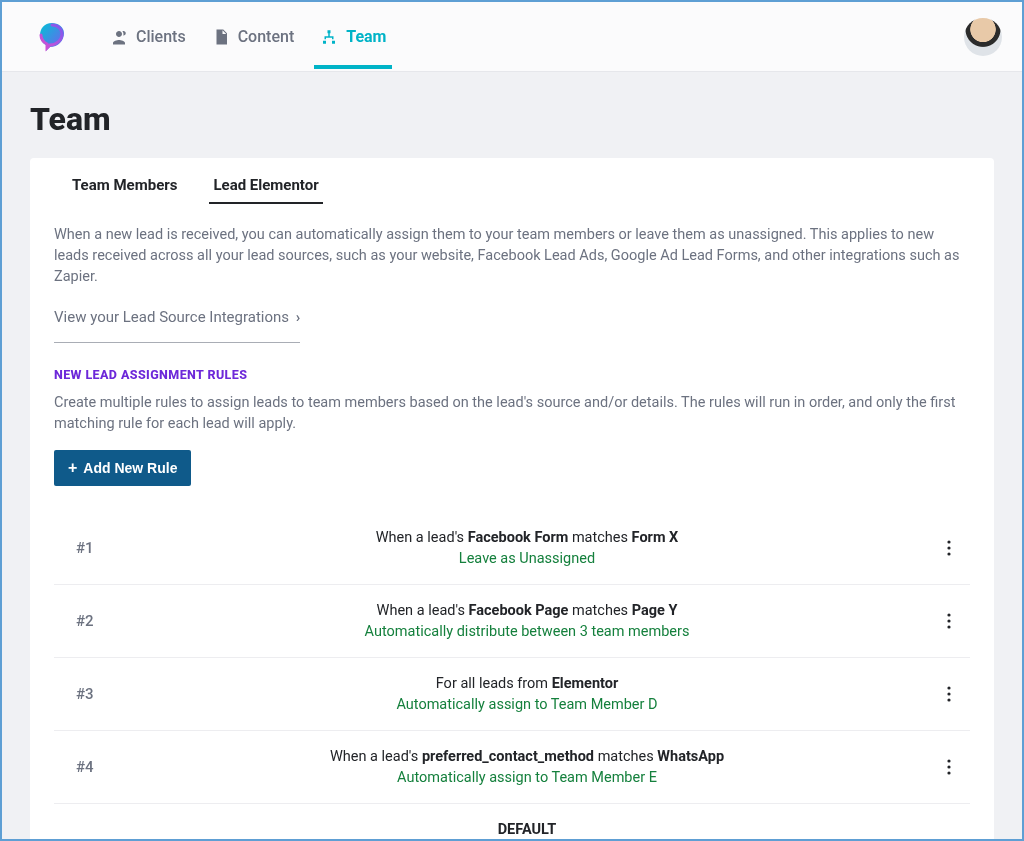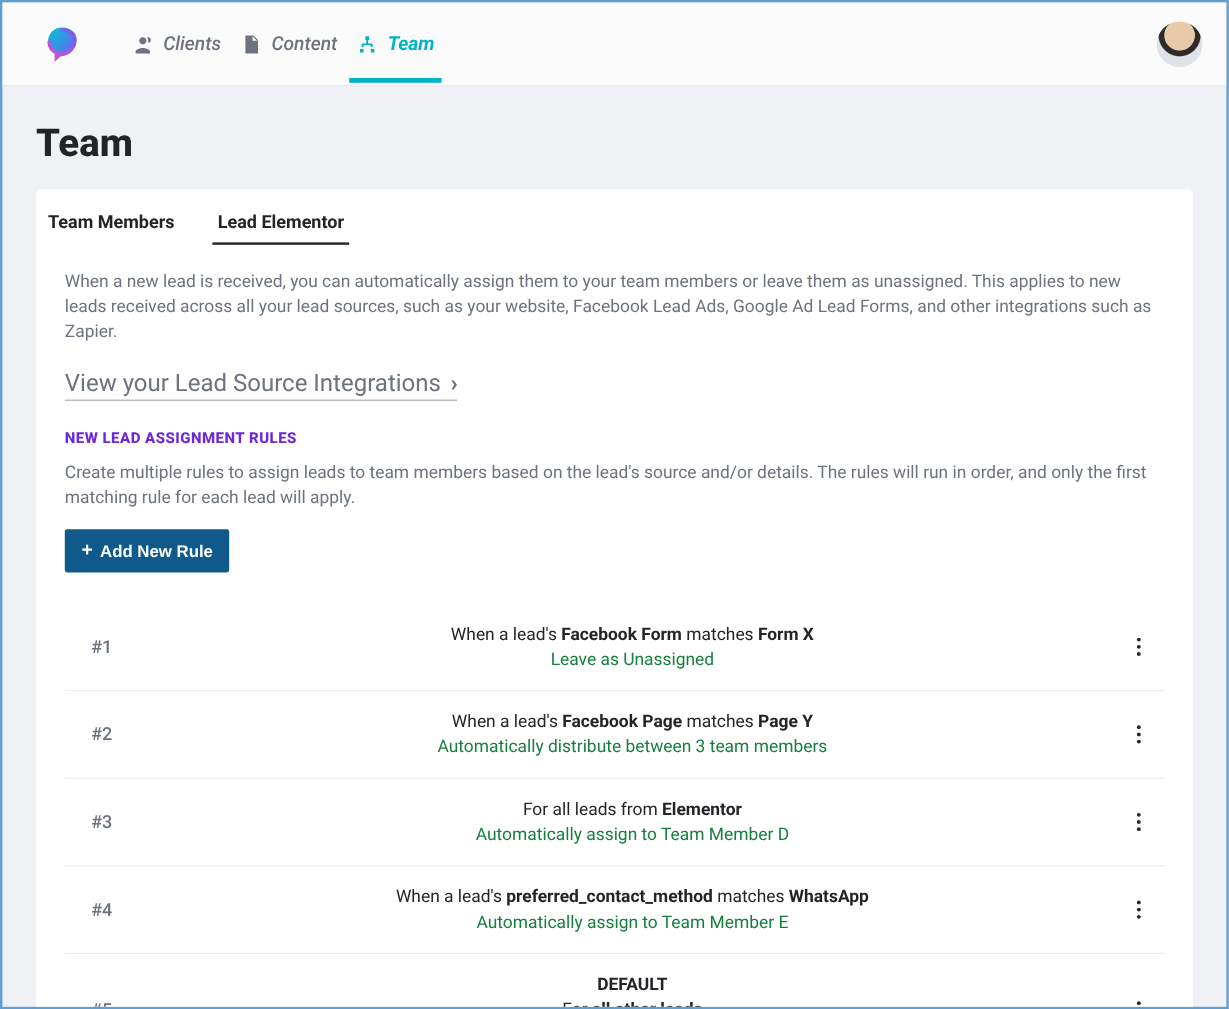--- a/index.html
+++ b/index.html
@@ -20,23 +20,22 @@
       height: 70px;
     }
     .logo {
       width: 36px;
       height: 36px;
       margin-right: 40px;
     }
     .nav {
       display: flex;
       align-items: flex-start;
-      gap: 16px;
+      gap: 26px;
       flex: 1;
-      font-style: italic;
     }
     .nav-item {
       display: flex;
       align-items: center;
       gap: 8px;
       font-size: 16px;
       font-weight: 500;
       color: #6c7280;
       cursor: pointer;
       padding: 22px 0;
@@ -76,21 +75,21 @@
       color: #222428;
       margin-bottom: 20px;
     }
     .panel {
       background: #ffffff;
       border-radius: 4px 4px 0 0;
     }
     .tabs {
       display: flex;
       gap: 28px;
-      padding: 0 0 0 6px;
+      padding: 0 0 0 38px;
     }
     .tab {
       font-size: 15px;
       font-weight: 700;
       color: #222428;
       padding: 18px 4px;
       cursor: pointer;
       position: relative;
     }
     .tab.active::after {
@@ -105,24 +104,24 @@
     .tab-body {
       padding: 12px 24px 30px 24px;
     }
     .intro {
       font-size: 14.5px;
       line-height: 1.45;
       color: #6c7280;
       margin-bottom: 20px;
     }
     .link-underline {
-      font-size: 20px;
+      font-size: 15px;
       color: #6c7280;
       border-bottom: 1px solid #a9adb5;
-      padding-bottom: 2px;
+      padding-bottom: 16px;
       cursor: pointer;
       display: inline-block;
     }
     .link-underline .chev {
       font-weight: 700;
       margin-left: 3px;
     }
     .section-heading {
       font-size: 12.5px;
       font-weight: 800;

